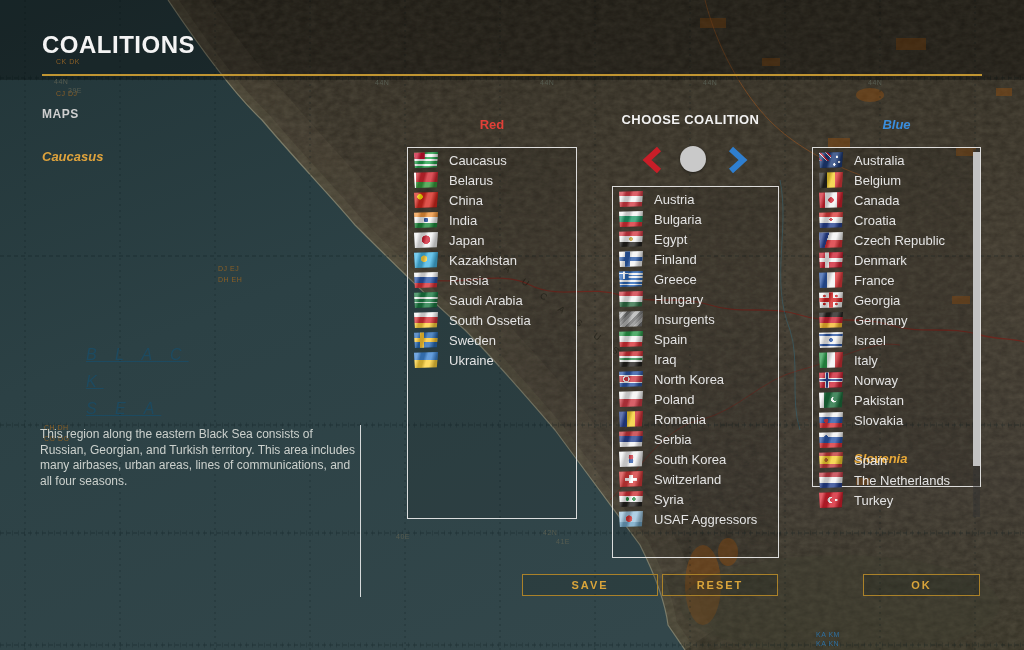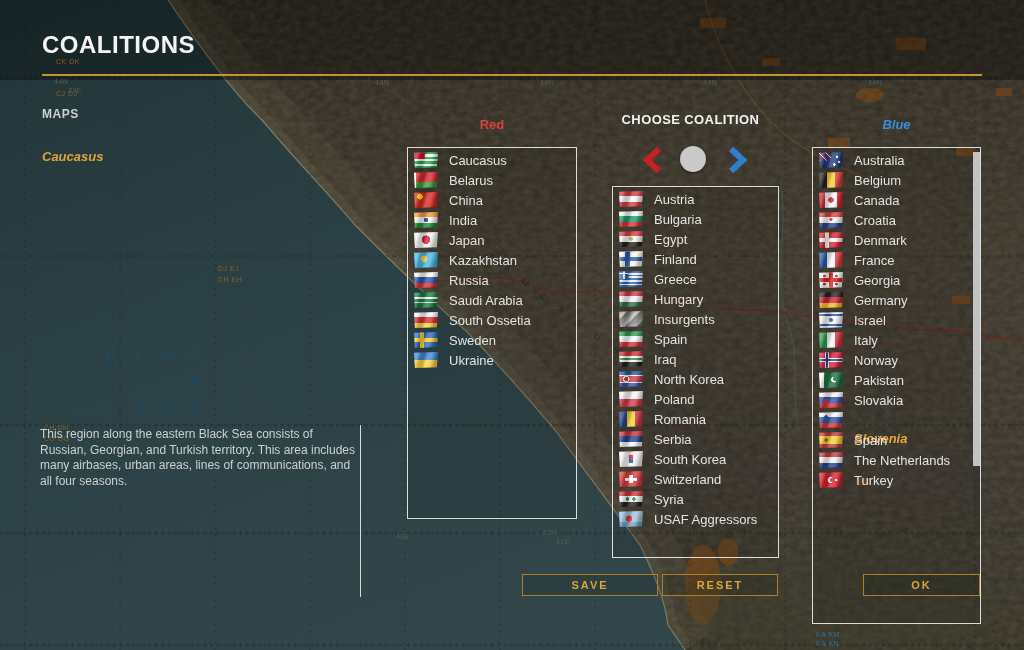--- a/index.html
+++ b/index.html
@@ -27,38 +27,38 @@
   #arrow-left{left:639px;top:145px;cursor:pointer;}
   #arrow-right{left:723px;top:145px;cursor:pointer;}
   #neutral-dot{left:680px;top:146px;width:26px;height:26px;border-radius:50%;
     background:#c9c9c9;box-shadow:0 1px 3px rgba(0,0,0,.5);cursor:pointer;}
 
   
   .listbox{border:1px solid rgba(238,238,238,.9);background:rgba(8,10,8,.10);
     padding-top:2px;box-sizing:border-box;}
   #red-list{left:407px;top:147px;width:170px;height:372px;}
   #mid-list{left:612px;top:186px;width:167px;height:372px;}
-  #blue-list{left:812px;top:147px;width:169px;height:477px;}
+  #blue-list{left:812px;top:147px;width:169px;height:340px;}
   .row{display:flex;align-items:center;height:20px;padding-left:6px;gap:11px;cursor:pointer;}
   .cname{font-size:13px;color:#e3e3e3;white-space:nowrap;}
   .row.selected .cname{color:#e8a838;font-weight:bold;font-style:italic;margin-top:36px;}
   #scroll-track{left:973px;top:149px;width:7px;height:368px;background:rgba(50,52,50,.45);}
   #scroll-thumb{left:973px;top:152px;width:7px;height:314px;background:#c2c2c2;cursor:pointer;}
 
   
   .gbtn{height:22px;box-sizing:border-box;border:1px solid #aa8129;background:rgba(15,25,20,.18);
     color:#d9a43a;font-size:11px;font-weight:bold;letter-spacing:2px;text-align:center;
     line-height:20px;cursor:pointer;}
   #btn-save{left:522px;top:574px;width:136px;}
   #btn-reset{left:662px;top:574px;width:116px;}
   #btn-ok{left:863px;top:574px;width:117px;}
 
   
-  #sea-label{left:86px;top:341px;width:122px;text-align:right;color:#1d4a60;
-    font-style:italic;font-size:16px;letter-spacing:7px;line-height:27px;z-index:1;}
+  #sea-label{left:86px;top:341px;width:122px;text-align:left;color:#1d4a60;
+    font-style:italic;font-size:16px;letter-spacing:7px;line-height:27px;z-index:1;text-decoration:underline;}
   #range-label{left:470px;top:300px;color:rgba(22,22,15,.55);font-size:9px;letter-spacing:7px;
     transform:rotate(37deg);z-index:1;}
   .glabel{position:absolute;font-size:7px;letter-spacing:.5px;z-index:1;white-space:nowrap;}
   .g-amber{color:#8a5f26;}
   .g-dark{color:#565c50;}
   .g-blue{color:#2e6fa0;}
 
   
   .flag{flex:none;width:24px;height:16px;position:relative;display:inline-block;
     clip-path:polygon(0 5%,100% 0,95% 95%,4% 100%);box-shadow:0 1px 2px rgba(0,0,0,.6);}
@@ -406,20 +406,24 @@
       </div>
       <div class="row">
         <span class="flag f-canada"></span>
         <span class="cname">Canada</span>
       </div>
       <div class="row">
         <span class="flag f-croatia"></span>
         <span class="cname">Croatia</span>
       </div>
       <div class="row">
+        <span class="flag f-czech-republic"></span>
+        <span class="cname">Czech Republic</span>
+      </div>
+      <div class="row">
         <span class="flag f-denmark"></span>
         <span class="cname">Denmark</span>
       </div>
       <div class="row">
         <span class="flag f-france"></span>
         <span class="cname">France</span>
       </div>
       <div class="row">
         <span class="flag f-georgia"></span>
         <span class="cname">Georgia</span>

